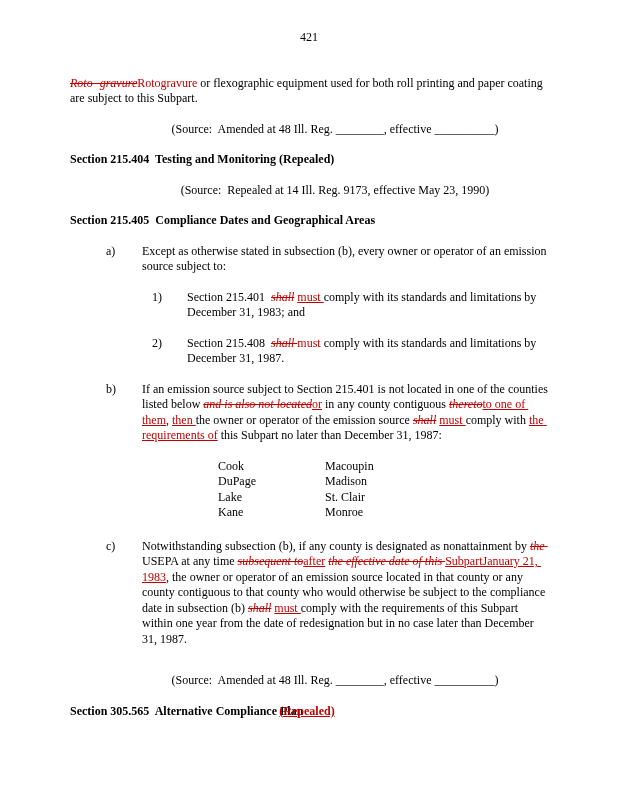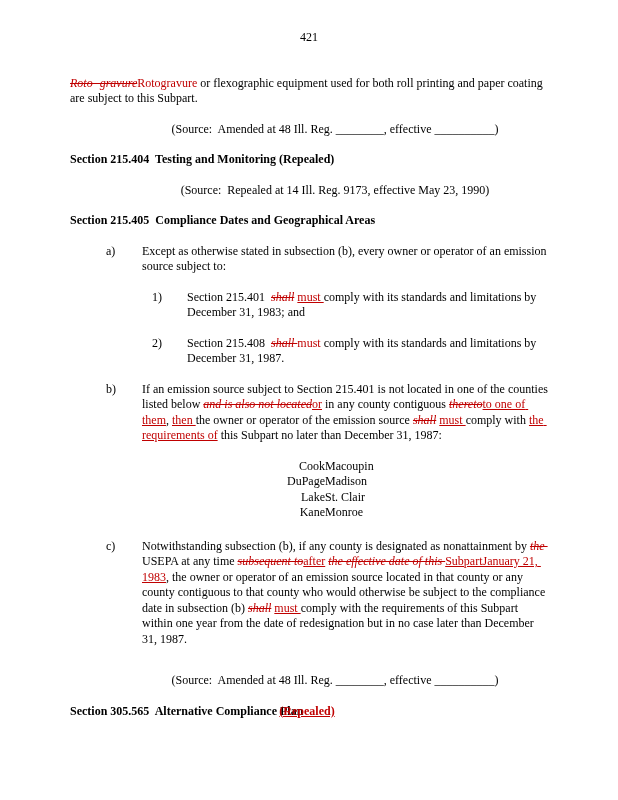--- a/index.html
+++ b/index.html
@@ -17,21 +17,21 @@
   span[data-bind] { white-space: pre-wrap; }
   .item { display: flex; margin-left: 36px; }
   .item > .marker { flex: 0 0 36px; }
   .item2 { display: flex; margin-left: 82px; }
   .item2 > .marker { flex: 0 0 35px; }
   .body-text { flex: 1 1 auto; }
   .del { color: var(--edit-red, #C00000); text-decoration: line-through; font-style: italic; }
   .ins { color: var(--edit-red, #C00000); text-decoration: underline; }
   .red { color: var(--edit-red, #C00000); }
   .county-table { margin-left: 148px; margin-top: 12px; margin-bottom: 18px; }
-  .county-row { display: flex; text-align: right; }
+  .county-row { display: flex; }
   .county-left { width: 107px; }
   .src-gap { margin-top: 26px; }
   .overlay-repealed {
     color: var(--edit-red, #C00000);
     text-decoration: underline;
     font-weight: bold;
     margin-left: -24px;
   }
   .redpara { color: var(--edit-red, #C00000); }
 </style>

